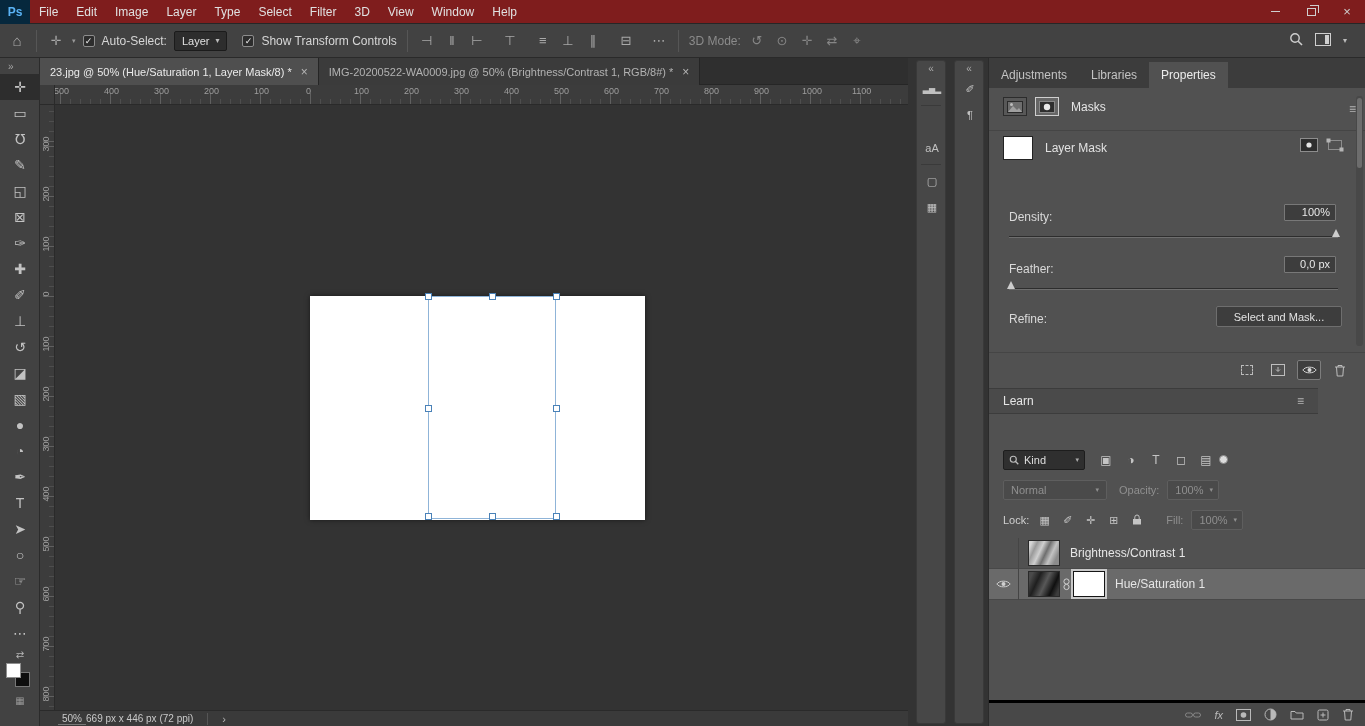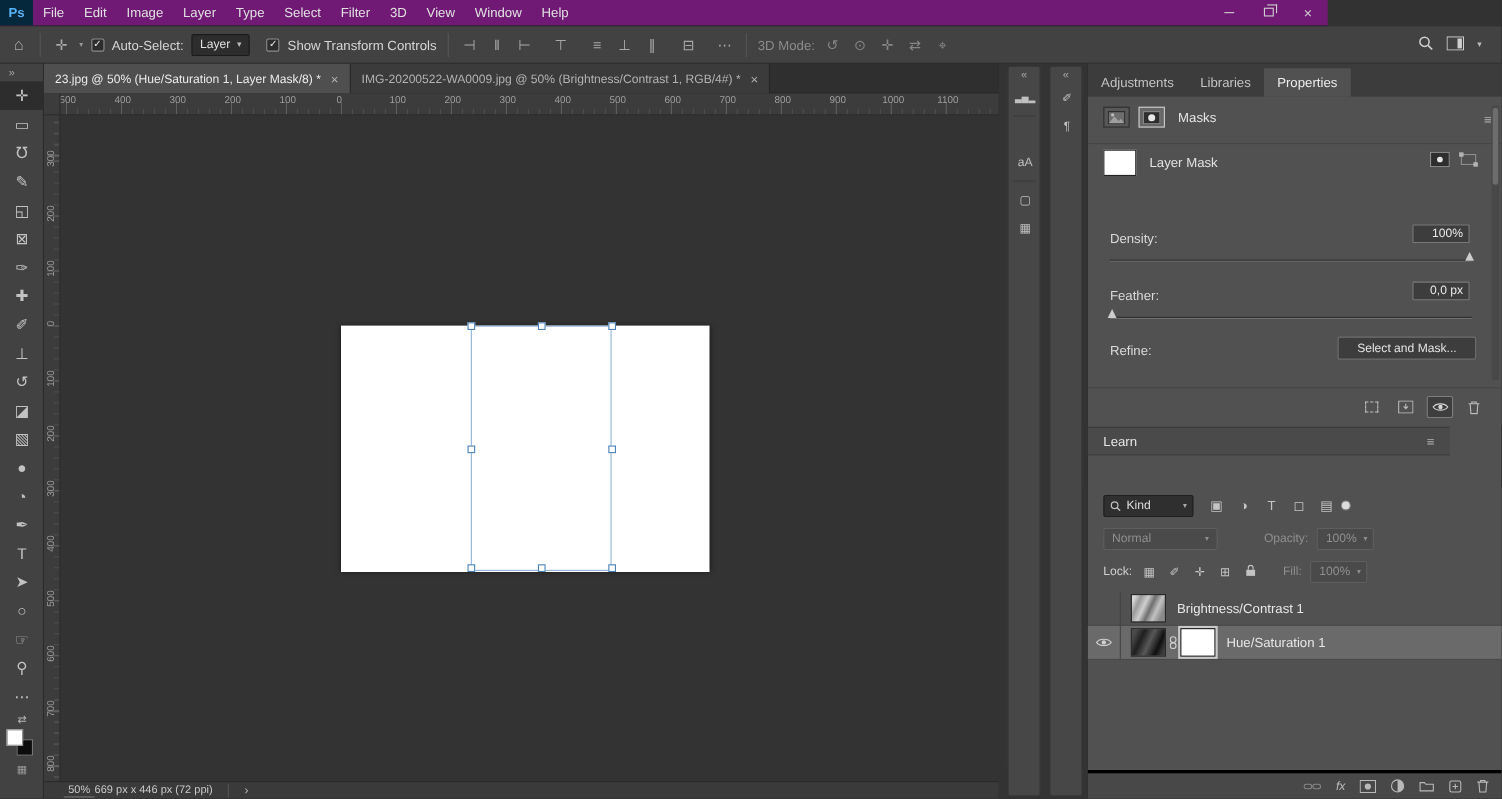--- a/index.html
+++ b/index.html
@@ -1,21 +1,21 @@
 <!DOCTYPE html>
 <html><head>
 <meta charset="utf-8">
 <style>
 *{margin:0;padding:0;box-sizing:border-box}
 html,body{width:1365px;height:726px;overflow:hidden;background:#323232;
   font-family:"Liberation Sans","DejaVu Sans",sans-serif;font-size:12px;color:#d4d4d4;user-select:none}
 #app{position:relative;width:1365px;height:726px;background:#323232}
 
 
-#menubar{position:absolute;left:0;top:0;width:1207px;height:24px;background:#701a75;border-bottom:1px solid #262626;display:flex;align-items:flex-end}
+#menubar{position:absolute;left:0;top:0;width:1365px;height:24px;background:#7f1d1d;border-bottom:1px solid #262626;display:flex;align-items:center}
 #ps-logo{width:30px;height:24px;background:#06283d;color:#5ab3f5;display:flex;align-items:center;justify-content:center;font-weight:bold;font-size:12px}
 .menu-item{padding:0 9px;height:24px;display:flex;align-items:center;font-size:12px;color:#e0e0e0}
 #win-controls{margin-left:auto;display:flex}
 .win-btn{width:36px;height:24px;display:flex;align-items:center;justify-content:center;color:#cfcfcf;font-size:13px}
 .min-shape{width:9px;border-bottom:1px solid #cfcfcf;height:1px;display:inline-block}
 .restore-shape{width:9px;height:8px;border:1px solid #cfcfcf;display:inline-block;position:relative}
 .restore-shape i{position:absolute;left:2px;top:-4px;width:9px;height:8px;border-top:1px solid #cfcfcf;border-right:1px solid #cfcfcf;display:block}
 
 
 #optionsbar{position:absolute;left:0;top:24px;width:1365px;height:34px;background:#424242;border-bottom:1px solid #2a2a2a;display:flex;align-items:center;gap:7px;padding:0 8px}
@@ -287,21 +287,21 @@
     <div id="grid-ico">▦</div>
   </div>
 
   <div id="docarea">
     <div id="tabbar">
       <div class="doc-tab active">
         <span>23.jpg @ 50% (Hue/Saturation 1, Layer Mask/8) *</span>
         <span class="tab-close">×</span>
       </div>
       <div class="doc-tab inactive">
-        <span>IMG-20200522-WA0009.jpg @ 50% (Brightness/Contrast 1, RGB/4#) *</span>
+        <span>IMG-20200522-WA0009.jpg @ 50% (Brightness/Contrast 1, RGB/8#) *</span>
         <span class="tab-close">×</span>
       </div>
     </div>
 
     <div id="hruler">
       <span class="hlab" style="left:14px">500</span>
       <span class="hlab" style="left:64px">400</span>
       <span class="hlab" style="left:114px">300</span>
       <span class="hlab" style="left:164px">200</span>
       <span class="hlab" style="left:214px">100</span>
@@ -483,21 +483,21 @@
         <span class="f-ico">◻</span>
         <span class="f-ico">▤</span>
       </div>
       <span id="filter-toggle"></span>
 
       <div id="blend-row">
         <span class="dd-dis" style="width:104px">
             <span>Normal</span>
             <span style="font-size:7px;margin-left:auto">▾</span>
           </span>
-        <span class="dis-label" style="margin-left:34px">Opacity:</span>
+        <span class="dis-label" style="margin-left:4px">Opacity:</span>
         <span class="dd-dis" style="width:52px">
             <span>100%</span>
             <span style="font-size:7px;margin-left:auto">▾</span>
           </span>
       </div>
 
       <div id="lock-row">
         <span style="font-size:11px;color:#cfcfcf">Lock:</span>
         <span class="lock-ico">▦</span>
         <span class="lock-ico">✐</span>

